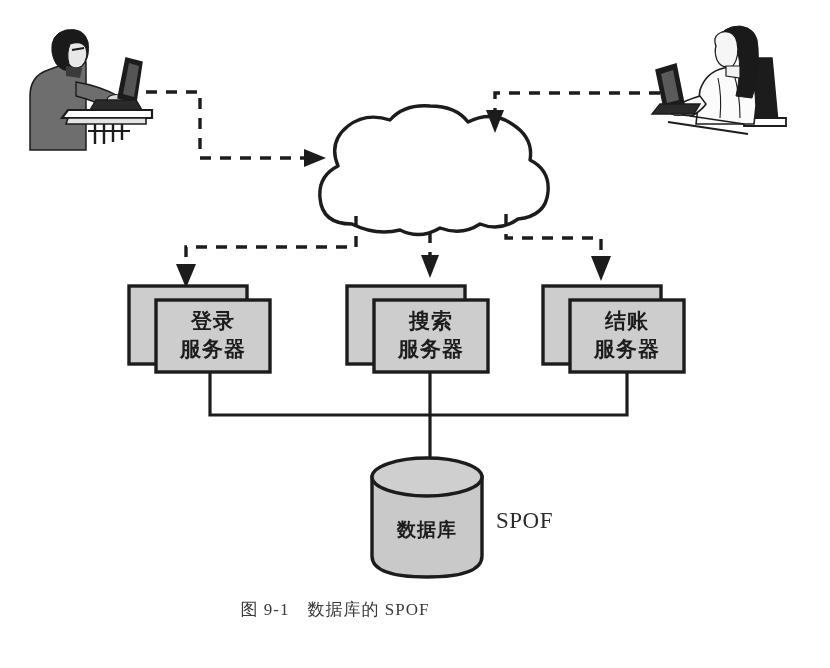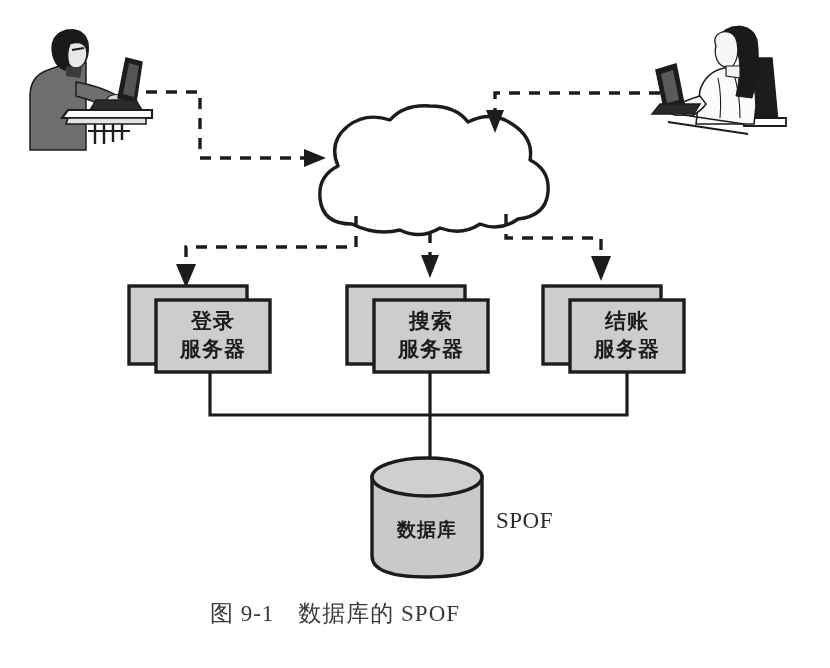--- a/index.html
+++ b/index.html
@@ -53,21 +53,21 @@
     text-anchor: start;
     letter-spacing: 0.5px;
   }
   .caption-text {
     position: absolute;
     left: 0;
     top: 598px;
     width: 670px;
     text-align: center;
     font-family: "Liberation Serif", serif;
-    font-size: 23px;
+    font-size: 17px;
     color: #3a3a3a;
     letter-spacing: 1px;
     white-space: pre;
   }
 </style>
 </head>
 <body>
 
 <div id="figure-root">
 

